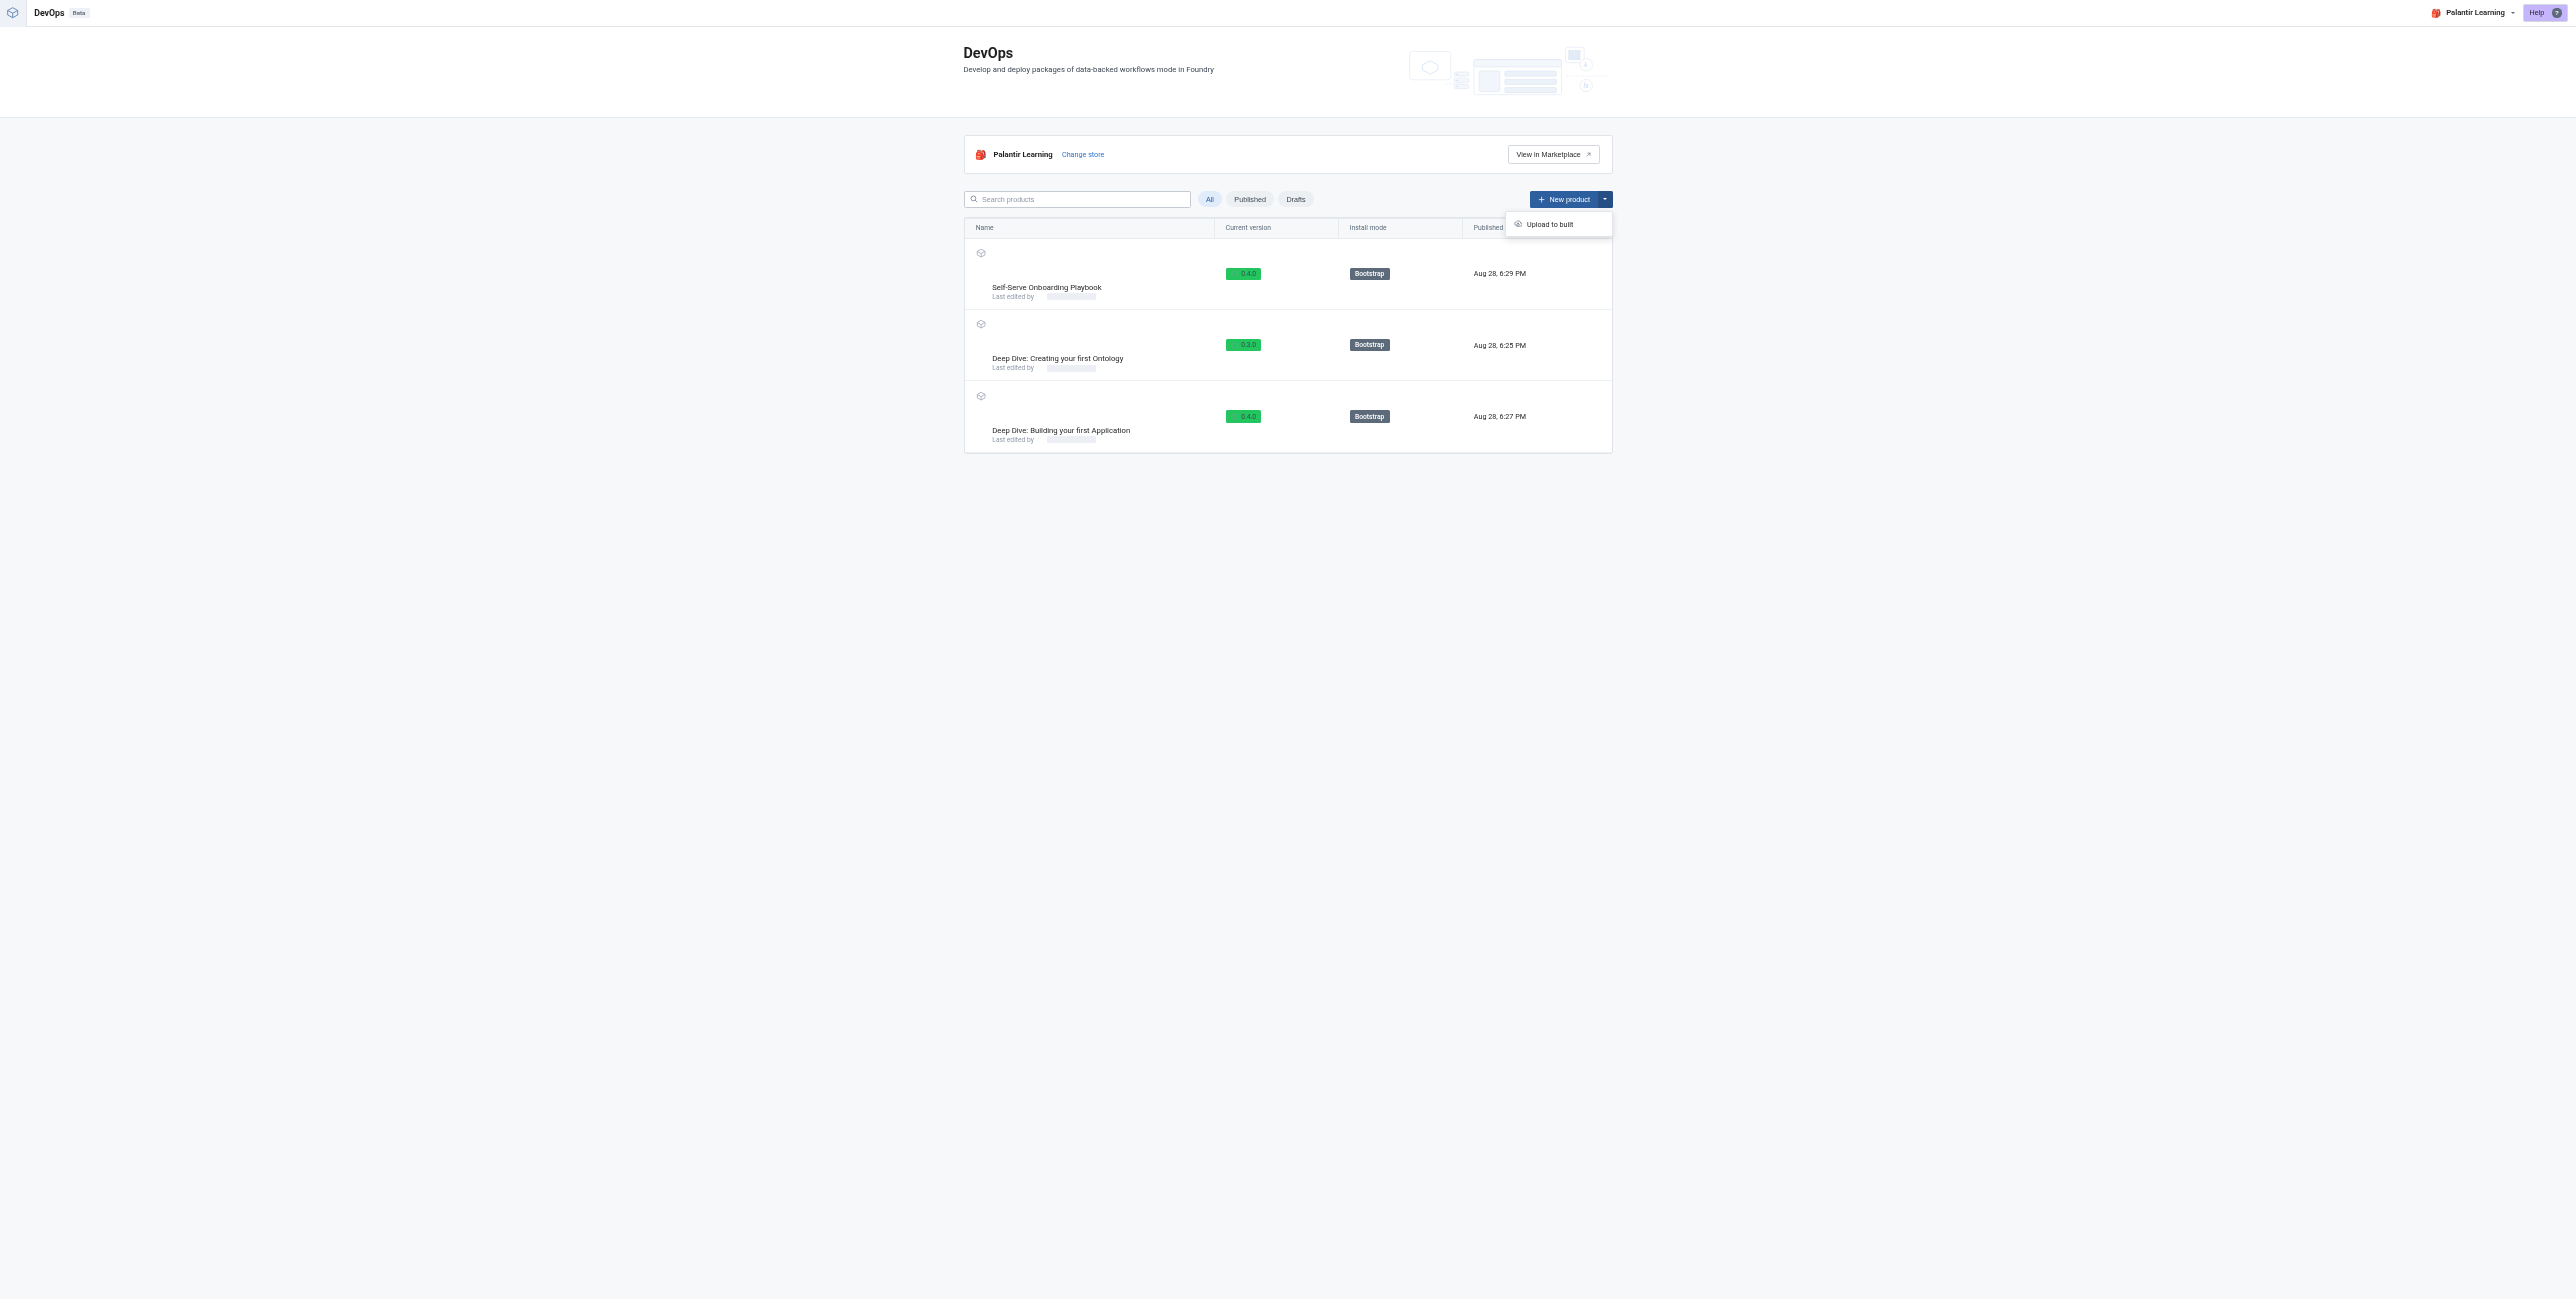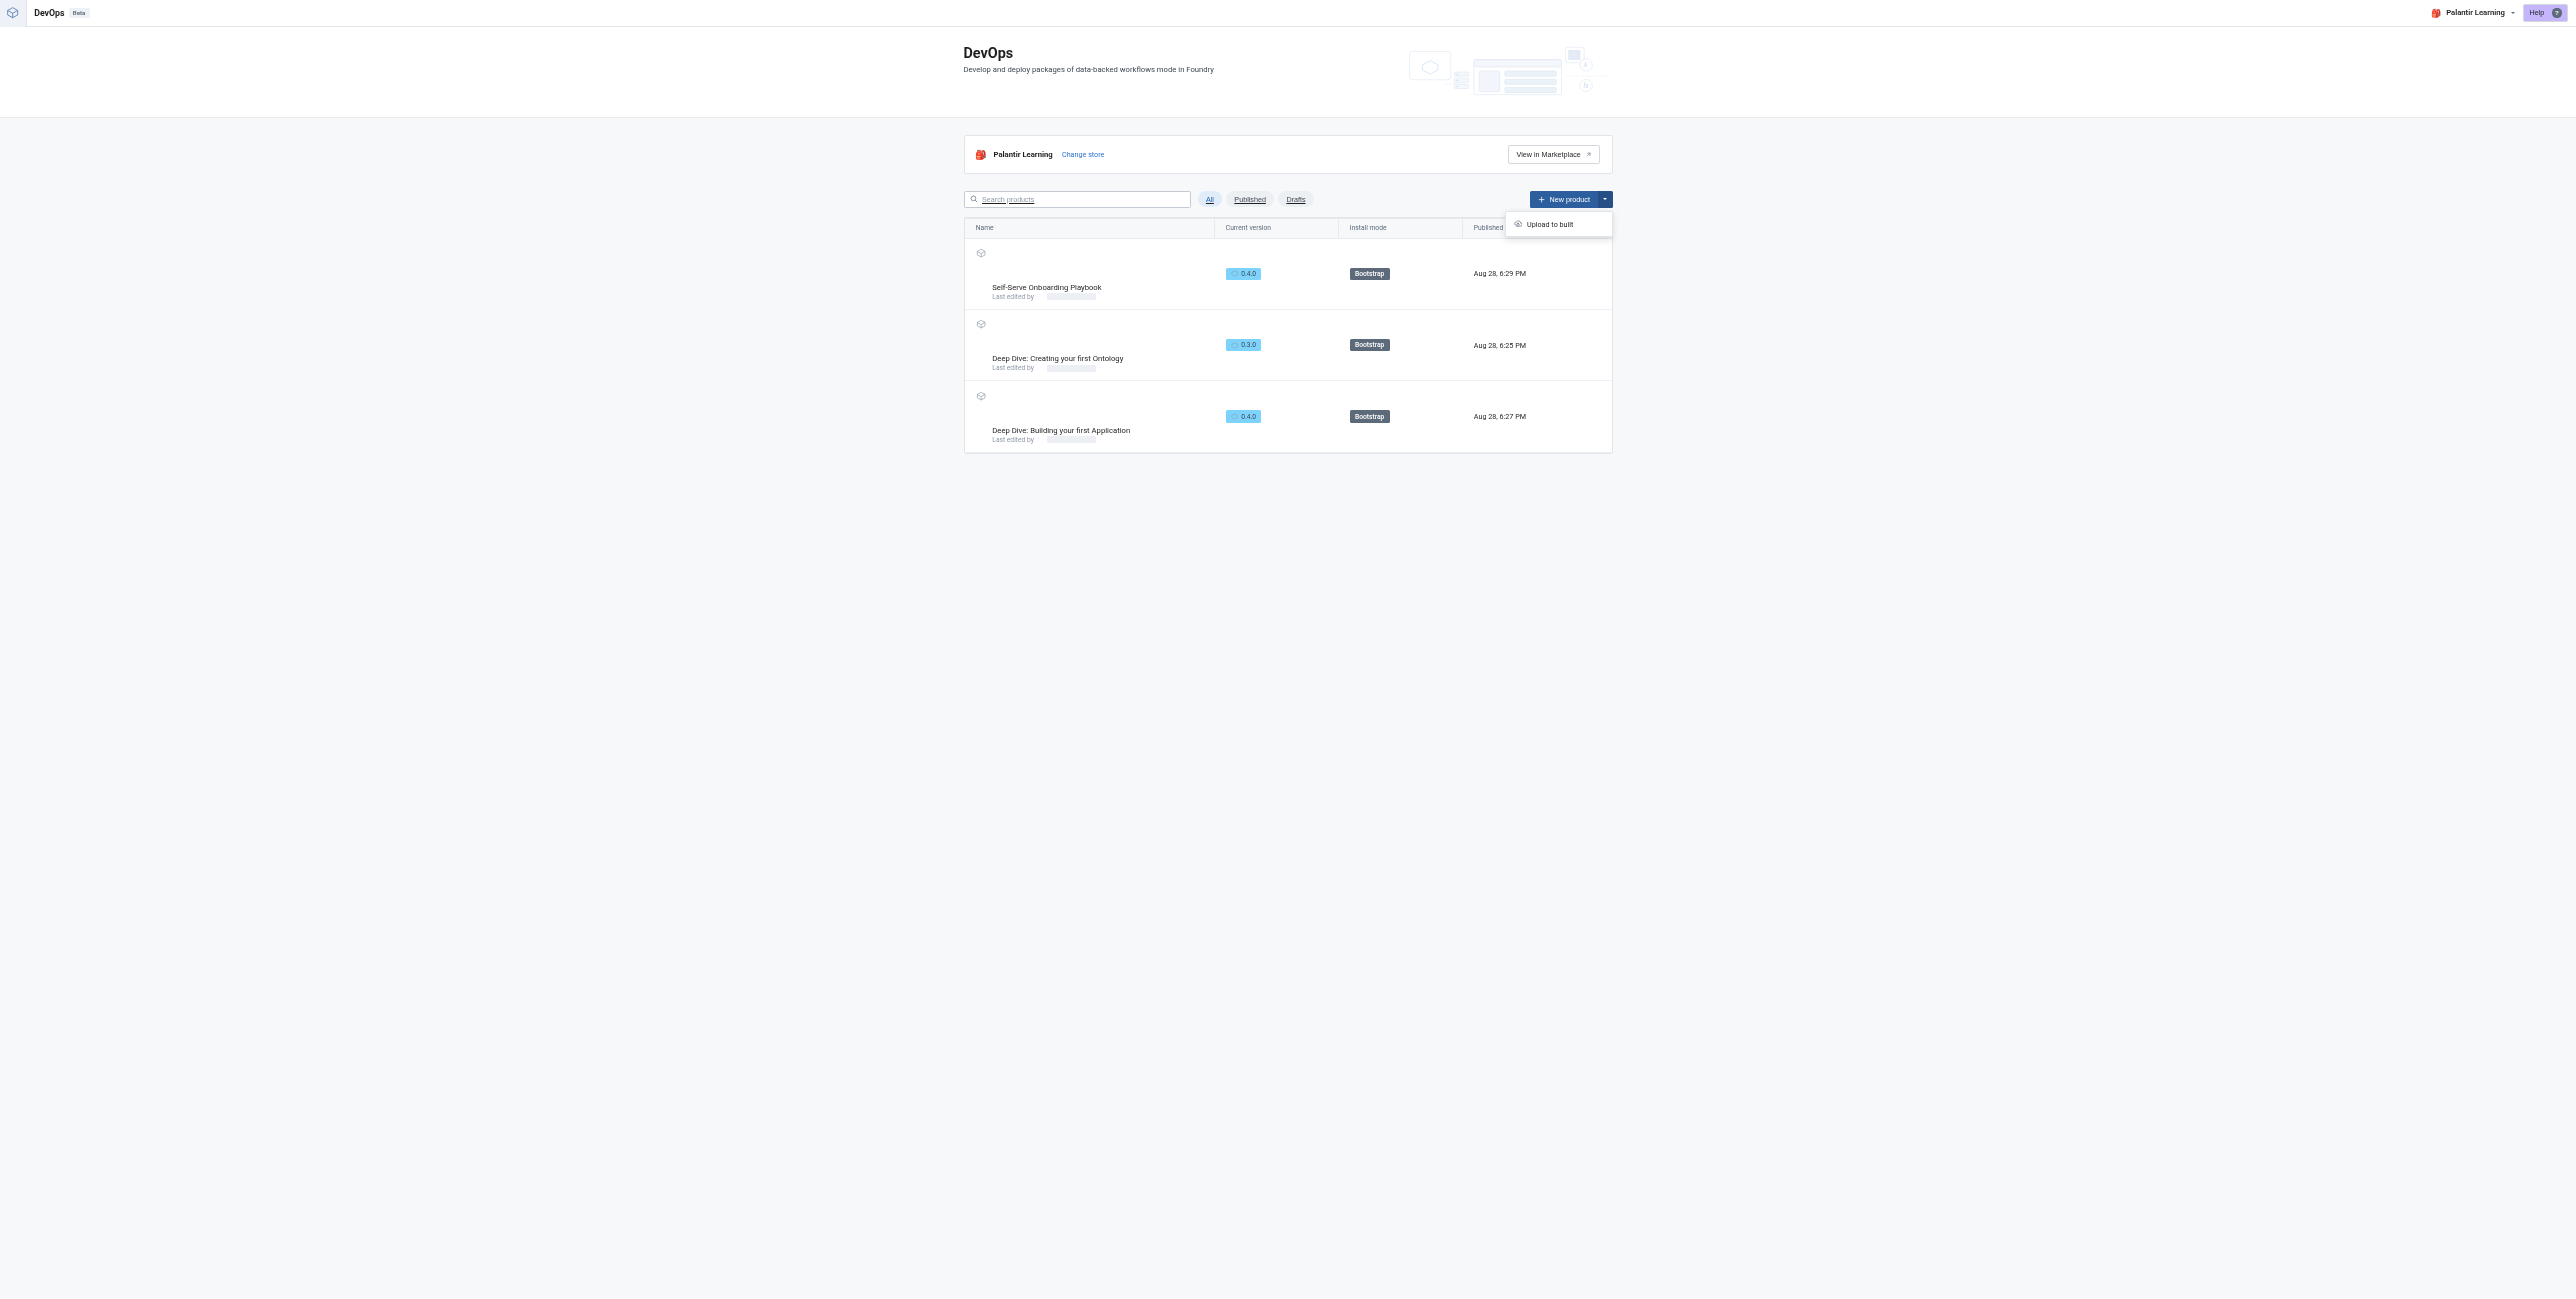--- a/index.html
+++ b/index.html
@@ -78,21 +78,21 @@
     .store-name { font-weight: 700; font-size: 7.7px; color: #1f1f1f; }
     .change-store { color: #2d72d2; font-size: 7.2px; text-decoration: none; cursor: pointer; margin-left: 3.1px; }
     .view-marketplace {
       display: flex; align-items: center; gap: 4.1px;
       border: 0.5px solid #d3d8de; border-radius: 2.1px; background: #fff;
       padding: 4.1px 7.2px; cursor: pointer; font-size: 7.2px; color: #1f1f1f;
     }
 
     
     .toolbar { display: flex; align-items: center; justify-content: space-between; margin-bottom: 9.3px; position: relative; }
-    .toolbar-left { display: flex; align-items: center; gap: 7.2px; text-decoration: underline; }
+    .toolbar-left { display: flex; align-items: center; gap: 7.2px; }
     .search-box {
       display: flex; align-items: center; gap: 4.1px;
       border: 0.5px solid #c5cbd3; border-radius: 1.5px; background: #fff;
       width: 227px; height: 16.5px; padding: 0 5.2px;
     }
     .search-box input { border: none; outline: none; flex: 1; font-size: 7.2px; color: #1f1f1f; }
     .search-box input::placeholder { color: #8f99a8; }
     .filter-pills { display: flex; gap: 4.1px; }
     .pill {
       border: none; background: #edf0f3; color: #3d4754;
@@ -139,21 +139,21 @@
       border-bottom: 0.5px solid #eef0f3;
     }
     .ptable-row > div { padding: 8.2px 11.3px; display: flex; align-items: center; }
     .name-cell { display: flex; align-items: flex-start; gap: 6.2px; }
     .cube-icon { color: #8f99a8; flex-shrink: 0; margin-top: 1px; }
     .name-main { font-size: 7.7px; color: #1f1f1f; margin-top: 36px; }
     .name-sub { font-size: 6.7px; color: #8f99a8; display: flex; align-items: center; gap: 13px; margin-top: 1px; }
     .redacted { display: inline-block; width: 49px; height: 7.2px; background: #eceff3; border-radius: 1px; }
     .version-chip {
       display: inline-flex; align-items: center; gap: 3.1px;
-      background: #7dd3fc; border-radius: 1.5px; padding: 2.1px 5.2px; font-size: 6.7px; color: #3d4754;
+      background: #22c55e; border-radius: 1.5px; padding: 2.1px 5.2px; font-size: 6.7px; color: #3d4754;
     }
     .install-chip {
       background: #5c6a7a; color: #fff; border-radius: 1.5px;
       padding: 2.1px 5.2px; font-size: 6.7px; font-weight: 500;
     }
     .pub-time { font-size: 7.2px; color: #1f1f1f; }
 
     .svg-icon { display: inline-flex; }
   </style>
 </head>

